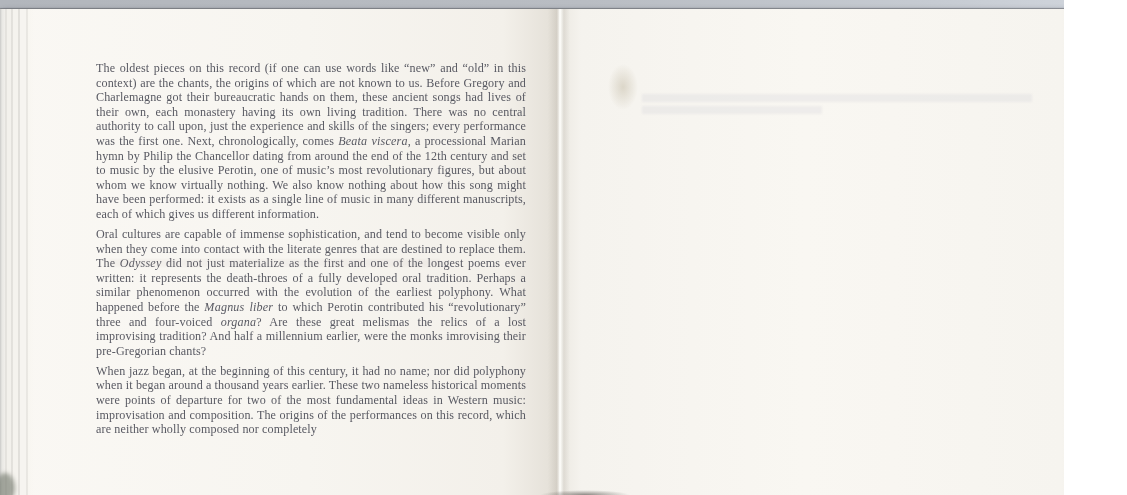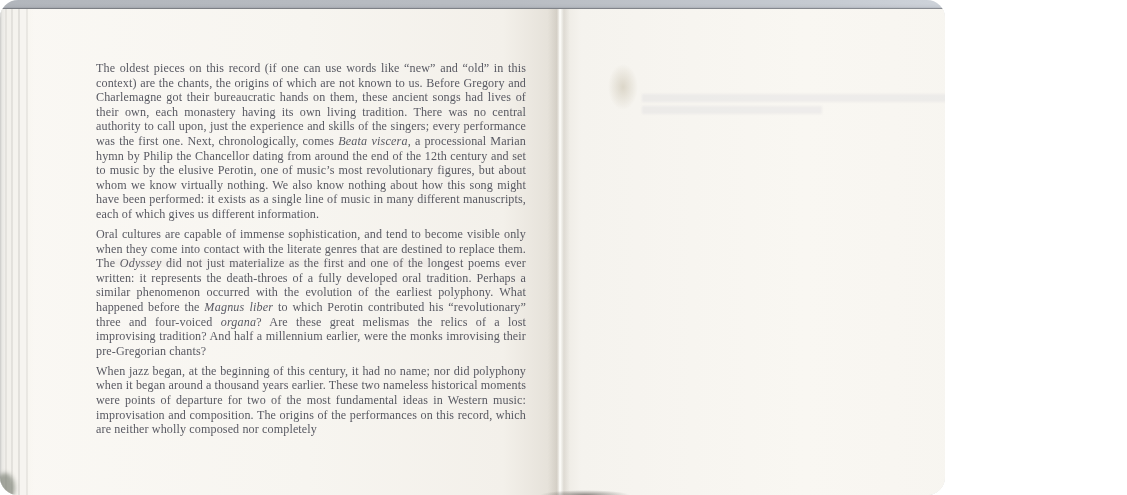--- a/index.html
+++ b/index.html
@@ -1,22 +1,21 @@
 <!DOCTYPE html>
 <html><head>
 <meta charset="utf-8">
 <style>
   html,body { margin:0; padding:0; }
   .scene {
     position:relative;
-    width:945px; height:495px;
+    width:1064px; height:495px;
     overflow:hidden;
     background: linear-gradient(to right, #b2b6bc 0%, #b9bdc3 55%, #c6cbd2 88%, #ced3da 100%);
     font-family:"Liberation Serif","DejaVu Serif",serif;
-    border-radius:18px;
   }
   .book {
     position:absolute; left:0; top:9px; width:1105px; height:486px;
     border-top-right-radius:8px;
     box-shadow: 0 -1px 1px rgba(60,62,66,0.45), 3px 0 5px rgba(70,72,78,0.25);
     background:#f6f4ef;
   }
   .page { position:absolute; top:0; bottom:0; }
   .page-left {
     left:0; width:559px;

